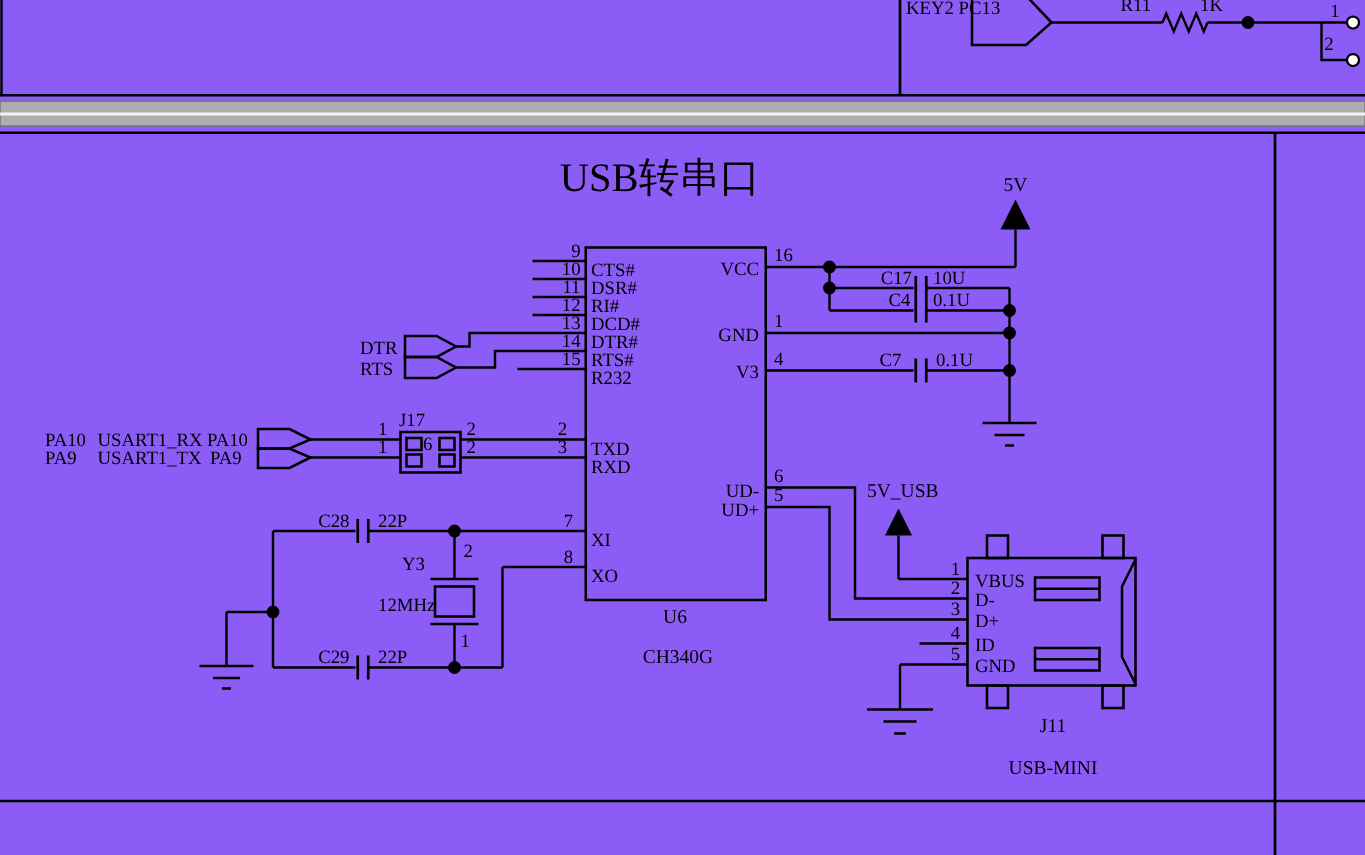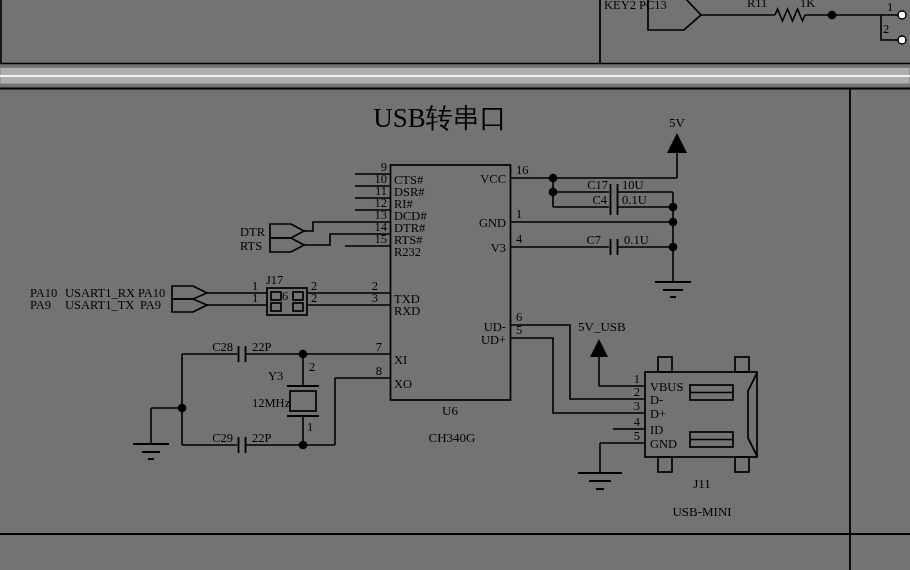--- a/index.html
+++ b/index.html
@@ -1,16 +1,16 @@
 <!DOCTYPE html>
 <html><head>
 <meta charset="utf-8">
 <style>
   html,body{margin:0;padding:0;width:910px;height:570px;background:#fff;overflow:hidden;}
-  #stage{position:relative;width:910px;height:570px;background:#737373;}
+  #stage{position:relative;width:910px;height:570px;background:#8b5cf6;}
   svg{position:absolute;left:0;top:0;}
   text{fill:#000;font-family:"Liberation Serif","DejaVu Serif",serif;font-size:12.5px;}
   .wire{stroke:#000;stroke-width:1.6;fill:none;}
   .thick{stroke:#000;stroke-width:1.8;fill:none;}
   .comp{stroke:#000;stroke-width:1.7;fill:none;}
   .dot{fill:#000;stroke:none;}
   .solid{fill:#000;stroke:none;}
   .opencirc{fill:#fff;stroke:#000;stroke-width:1.5;}
   .title{font-size:27px;}
   .ref{font-size:13px;}

